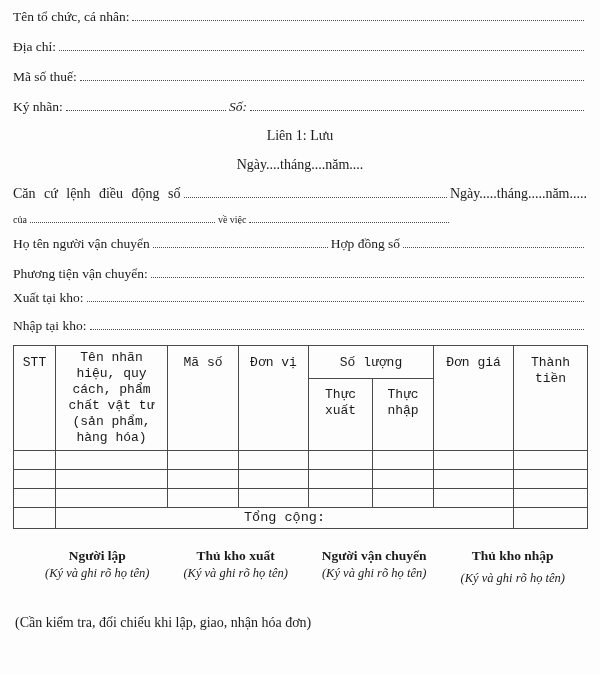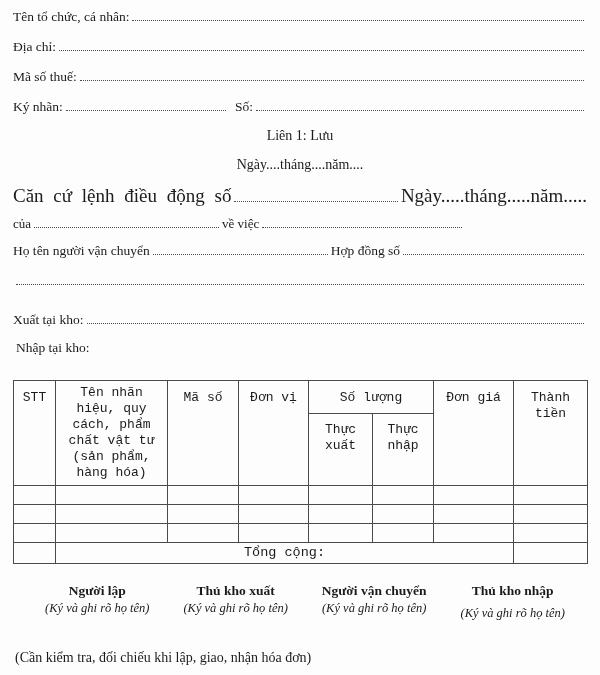--- a/index.html
+++ b/index.html
@@ -31,26 +31,26 @@
   .dots.w200 { flex:0 0 200px; }
 
   .doc-title {
     text-align:center; font-weight:bold; font-size:15.5px;
     margin-top:14px; letter-spacing:.2px;
   }
   .copy-line { text-align:center; font-size:14px; margin-top:11px; }
   .date-line { text-align:center; font-size:14px; margin-top:13px; }
 
   .basis-row {
-    display:flex; align-items:baseline; font-size:19px;
+    display:flex; align-items:baseline; font-size:14px;
     margin-top:12px; white-space:nowrap;
   }
   .basis-row .lbl.justified { word-spacing:5px; }
   .inline-row {
-    display:flex; align-items:baseline; font-size:13px;
+    display:flex; align-items:baseline; font-size:10px;
     margin-top:8px; white-space:nowrap;
   }
 
   
   table.items {
     width:574px; margin-top:11px;
     border-collapse:collapse; table-layout:fixed;
     font-size:13px;
     font-family:Liberation Mono, monospace;
   }
@@ -94,21 +94,21 @@
     <span class="lbl">Địa chỉ:</span>
     <span class="dots grow"></span>
   </div>
   <div class="field-row">
     <span class="lbl">Mã số thuế:</span>
     <span class="dots grow"></span>
   </div>
   <div class="field-row">
     <span class="lbl">Ký nhãn:</span>
     <span class="dots w160"></span>
-    <span class="lbl" style="margin-left:6px;">Số:</span>
+    <span class="lbl" style="font-style:italic;">Số:</span>
     <span class="dots grow"></span>
   </div>
 
   <div class="copy-line">Liên 1: Lưu</div>
   <div class="date-line">Ngày....tháng....năm....</div>
 
   <div class="basis-row">
     <span class="lbl justified">Căn cứ lệnh điều động số</span>
     <span class="dots grow"></span>
     <span class="lbl">Ngày.....tháng.....năm.....</span>
@@ -120,27 +120,28 @@
     <span class="dots w200"></span>
   </div>
 
   <div class="field-row" style="margin-top:10px;margin-bottom:0;">
     <span class="lbl">Họ tên người vận chuyển</span>
     <span class="dots w175"></span>
     <span class="lbl">Hợp đồng số</span>
     <span class="dots grow"></span>
   </div>
   <div class="field-row" style="margin-top:13px;margin-bottom:0;">
-    <span class="dots grow"></span>
-  </div>
-  <div class="field-row" style="margin-top:26px;margin-bottom:0;">
+    <span class="lbl">Phương tiện vận chuyển:</span>
+    <span class="dots grow"></span>
+  </div>
+  <div class="field-row" style="margin-top:7px;margin-bottom:0;">
     <span class="lbl">Xuất tại kho:</span>
     <span class="dots grow"></span>
   </div>
-  <div class="field-row" style="margin-top:11px;margin-bottom:0;flex-direction:column;">
+  <div class="field-row" style="margin-top:11px;margin-bottom:0;">
     <span class="lbl">Nhập tại kho:</span>
     <span class="dots grow"></span>
   </div>
 
   <table class="items">
     <colgroup>
       <col style="width:42px">
         <col style="width:112px">
         <col style="width:71px">
         <col style="width:70px">

